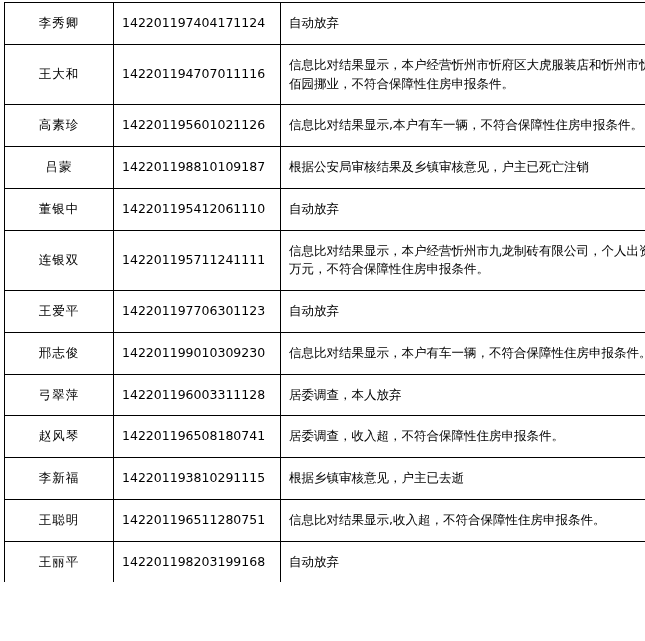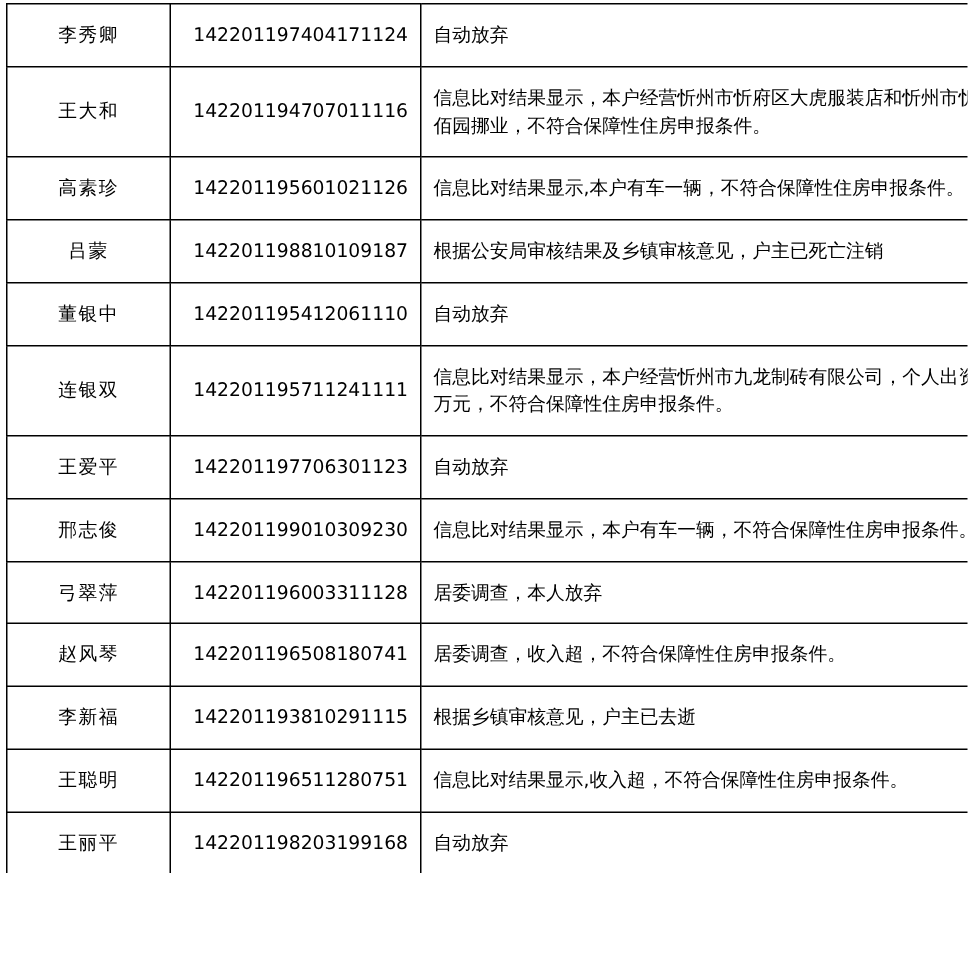--- a/index.html
+++ b/index.html
@@ -35,21 +35,21 @@
     vertical-align: middle;
     word-break: break-all;
   }
   td.col-name {
     width: 92px;
     text-align: center;
     letter-spacing: 1px;
   }
   td.col-id {
     width: 150px;
-    text-align: right;
+    text-align: left;
     font-size: 12px;
     letter-spacing: 0px;
   }
   td.col-reason {
     width: 390px;
     text-align: left;
   }
   
   tr.clipped td {
     border-bottom: none;

